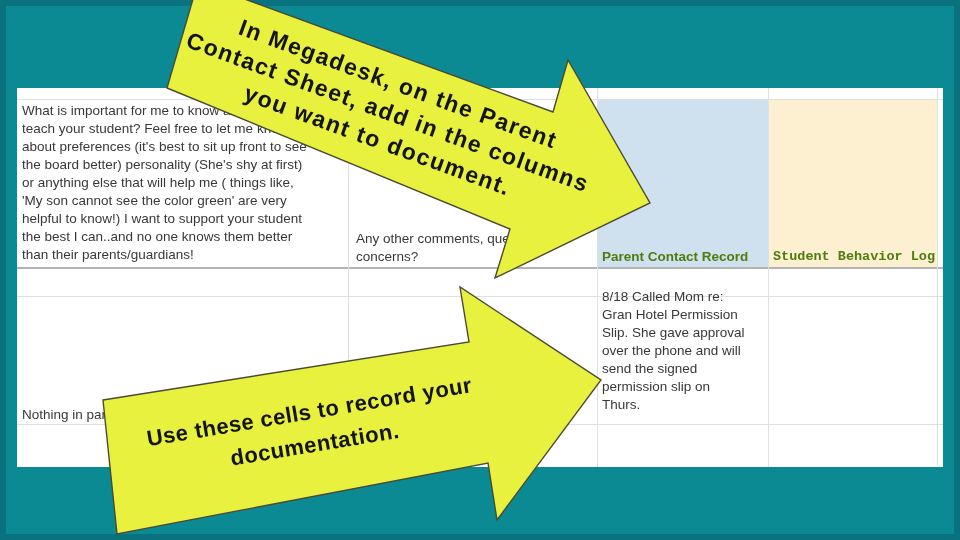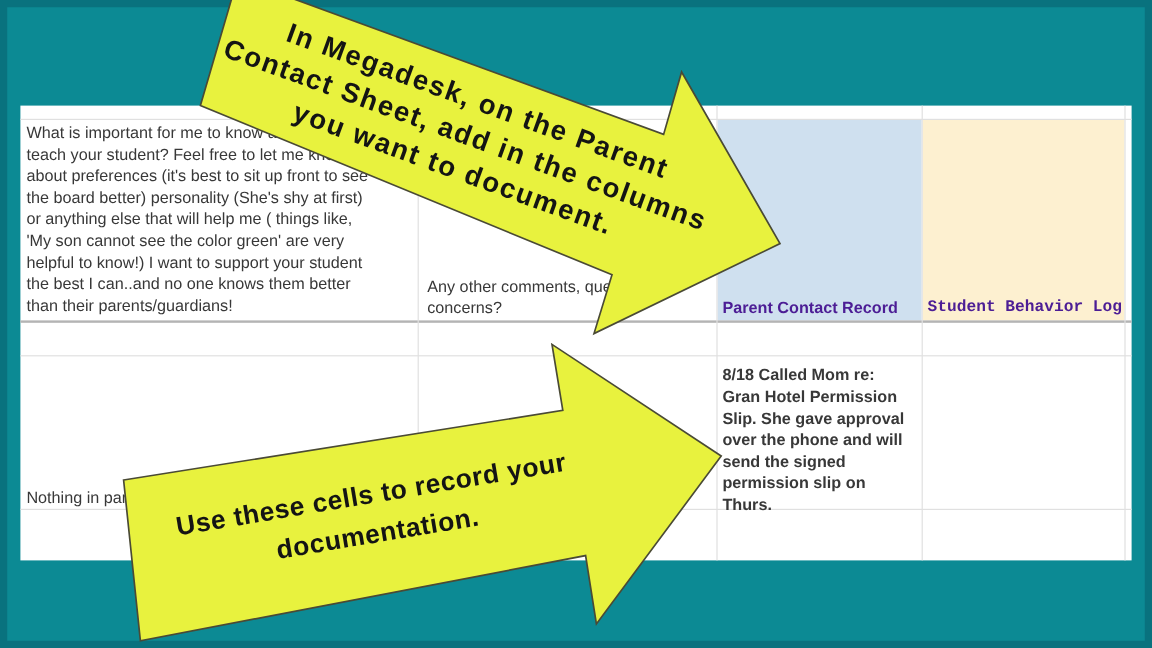--- a/index.html
+++ b/index.html
@@ -13,25 +13,25 @@
   .sheet{position:absolute;left:17px;top:88px;width:926px;height:379px;background:#ffffff;z-index:1;}
   .fill{position:absolute;}
   .fill.blue{left:581px;top:12px;width:170px;height:167px;background:#cfe0ef;}
   .fill.tan{left:752px;top:12px;width:168px;height:167px;background:#fdf0d0;}
   .gl-h{position:absolute;left:0;width:926px;height:1px;background:#e0e0e0;}
   .gl-v{position:absolute;top:0;height:379px;width:1px;background:#e0e0e0;}
   .frozen{position:absolute;left:0;top:179px;width:926px;height:2px;background:#b4b4b4;}
   .cell{position:absolute;font-size:13.5px;line-height:18px;color:#383838;white-space:pre-line;z-index:2;}
   .cell.q1{left:5px;top:14px;width:330px;}
   .cell.q2{left:339px;top:142px;width:250px;}
-  .cell.hdr{font-weight:bold;color:#4c1d95;white-space:nowrap;}
+  .cell.hdr{font-weight:bold;color:#4d7c0f;white-space:nowrap;}
   .cell.h3{left:585px;top:160px;}
   .cell.h4{left:756px;top:160px;font-family:Liberation Mono, monospace;}
   .cell.nothing{left:5px;top:318px;width:320px;}
-  .cell.log{left:585px;top:216px;width:163px;font-weight:bold;}
+  .cell.log{left:585px;top:200px;width:163px;}
   
   .arrows{position:absolute;left:0;top:0;z-index:3;}
   .caption{
     position:absolute;z-index:4;text-align:center;color:#141414;
     font-weight:bold;white-space:pre-line;
   }
   .cap1{left:158px;top:67px;width:460px;font-size:23px;line-height:30px;letter-spacing:1.5px;transform:rotate(20deg);transform-origin:50% 50%;}
   .cap2{left:82px;top:395px;width:460px;font-size:22px;line-height:33px;letter-spacing:.5px;transform:rotate(-9.5deg);transform-origin:50% 50%;}
 </style>
 </head>

